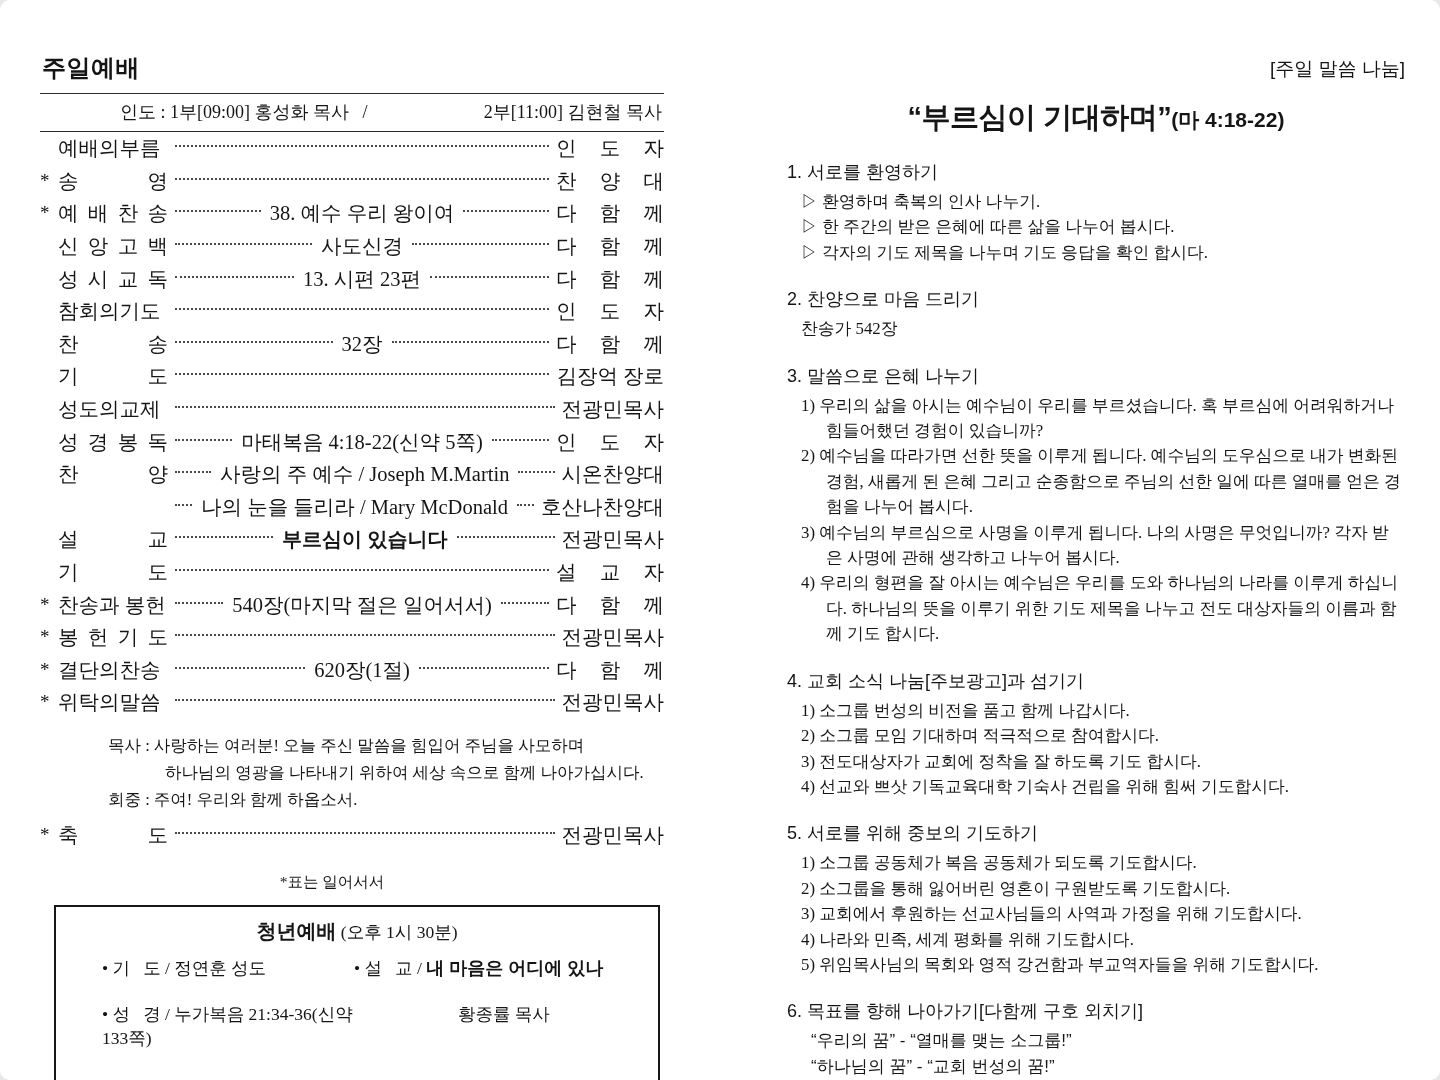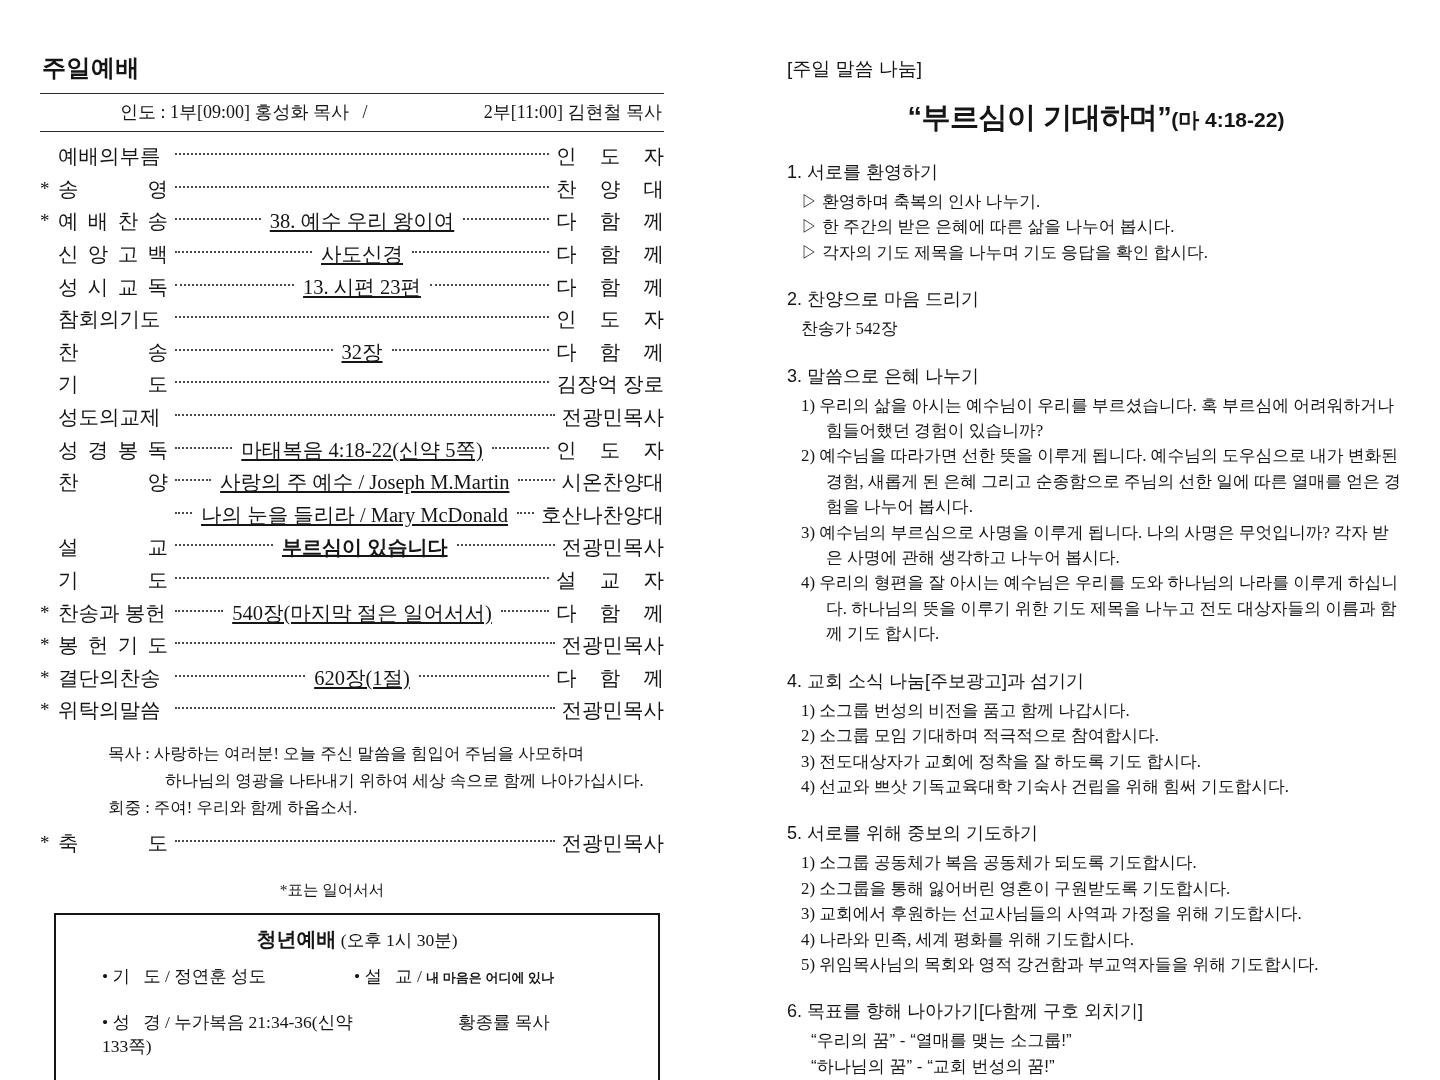--- a/index.html
+++ b/index.html
@@ -1,49 +1,49 @@
 <!DOCTYPE html>
 <html><head>
 <meta charset="utf-8">
 <style>
   html,body{margin:0;padding:0;background:#e8e8e8;}
   .page{width:1440px;height:1080px;background:#ffffff;color:#151515;position:relative;overflow:hidden;
-        font-family:"Liberation Serif",serif;}
+        font-family:"Liberation Serif",serif;border-radius:10px;}
   .col-left{position:absolute;left:40px;top:52px;width:624px;}
   .col-right{position:absolute;left:787px;top:56px;width:618px;}
 
   
   .bulletin-title{font-family:"Liberation Sans",sans-serif;font-weight:bold;font-size:24px;margin:0 0 9px 2px;letter-spacing:0.5px;}
   .rule{border-top:1.7px solid #2b2b2b;height:0;}
   .leaders{display:flex;justify-content:space-between;font-size:18px;padding:6px 2px 7px 80px;white-space:pre-wrap;}
 
-  .svc{margin-top:8px;font-size:20.5px;}
+  .svc{margin-top:0;font-size:20.5px;}
   .row{display:flex;align-items:center;height:32.6px;white-space:nowrap;}
   .star{flex:none;width:18px;font-size:19px;}
   .lbl{flex:none;min-width:110px;}
   .lbl.sp{width:110px;text-align-last:justify;}
-  .ctr{flex:none;padding:0 2px;text-decoration:underline;}
+  .ctr{flex:none;padding:0 2px;}
   .ctr.b{font-family:"Liberation Sans",sans-serif;font-weight:bold;font-size:20px;}
   .dots{flex:1 1 12px;min-width:12px;height:0;border-bottom:2.2px dotted #4a4a4a;align-self:center;margin:0 7px;transform:translateY(-2px);}
   .rgt{flex:none;text-align:right;}
   .rgt.sp{width:108px;text-align-last:justify;}
 
   .bened{margin:13px 0 4px 68px;font-size:16.5px;line-height:27px;}
   .bened .cont{padding-left:57px;}
   .note{text-align:center;font-size:15.5px;margin:21px 40px 12px 0;}
 
   .youth{border:2px solid #161616;margin:4px 4px 0 14px;padding:11px 20px 32px;}
   .youth-head{text-align:center;font-size:17.5px;margin-bottom:11px;}
   .youth-title{font-family:"Liberation Sans",sans-serif;font-weight:bold;font-size:20px;}
   .youth-grid{display:grid;grid-template-columns:47% 53%;row-gap:22px;font-size:17.5px;padding-left:26px;white-space:pre-wrap;}
-  .bold-g{font-family:"Liberation Sans",sans-serif;font-weight:bold;font-size:13px;text-align:right;}
+  .bold-g{font-family:"Liberation Sans",sans-serif;font-weight:bold;font-size:18px;text-align:right;}
   .preacher{padding-left:104px;}
 
   
-  .tag{font-family:"Liberation Sans",sans-serif;font-size:19px;}
+  .tag{font-family:"Liberation Sans",sans-serif;font-size:19px;text-align:right;}
   .sermon-title{text-align:center;font-family:"Liberation Sans",sans-serif;font-weight:bold;margin:16px 0 6px;}
   .sermon-title .q{font-size:29px;letter-spacing:-0.5px;}
   .sermon-title .ref{font-size:21px;}
   .sec{margin-top:22px;}
   .sec-h{font-family:"Liberation Sans",sans-serif;font-weight:normal;font-size:18px;line-height:25px;}
   .sec-items{margin-top:4px;font-size:16.8px;line-height:25.4px;padding-left:14px;}
   .it{padding-left:25px;text-indent:-25px;}
   .it.g{font-family:"Liberation Sans",sans-serif;font-size:17px;padding-left:10px;text-indent:0;}
 </style>
 </head>

